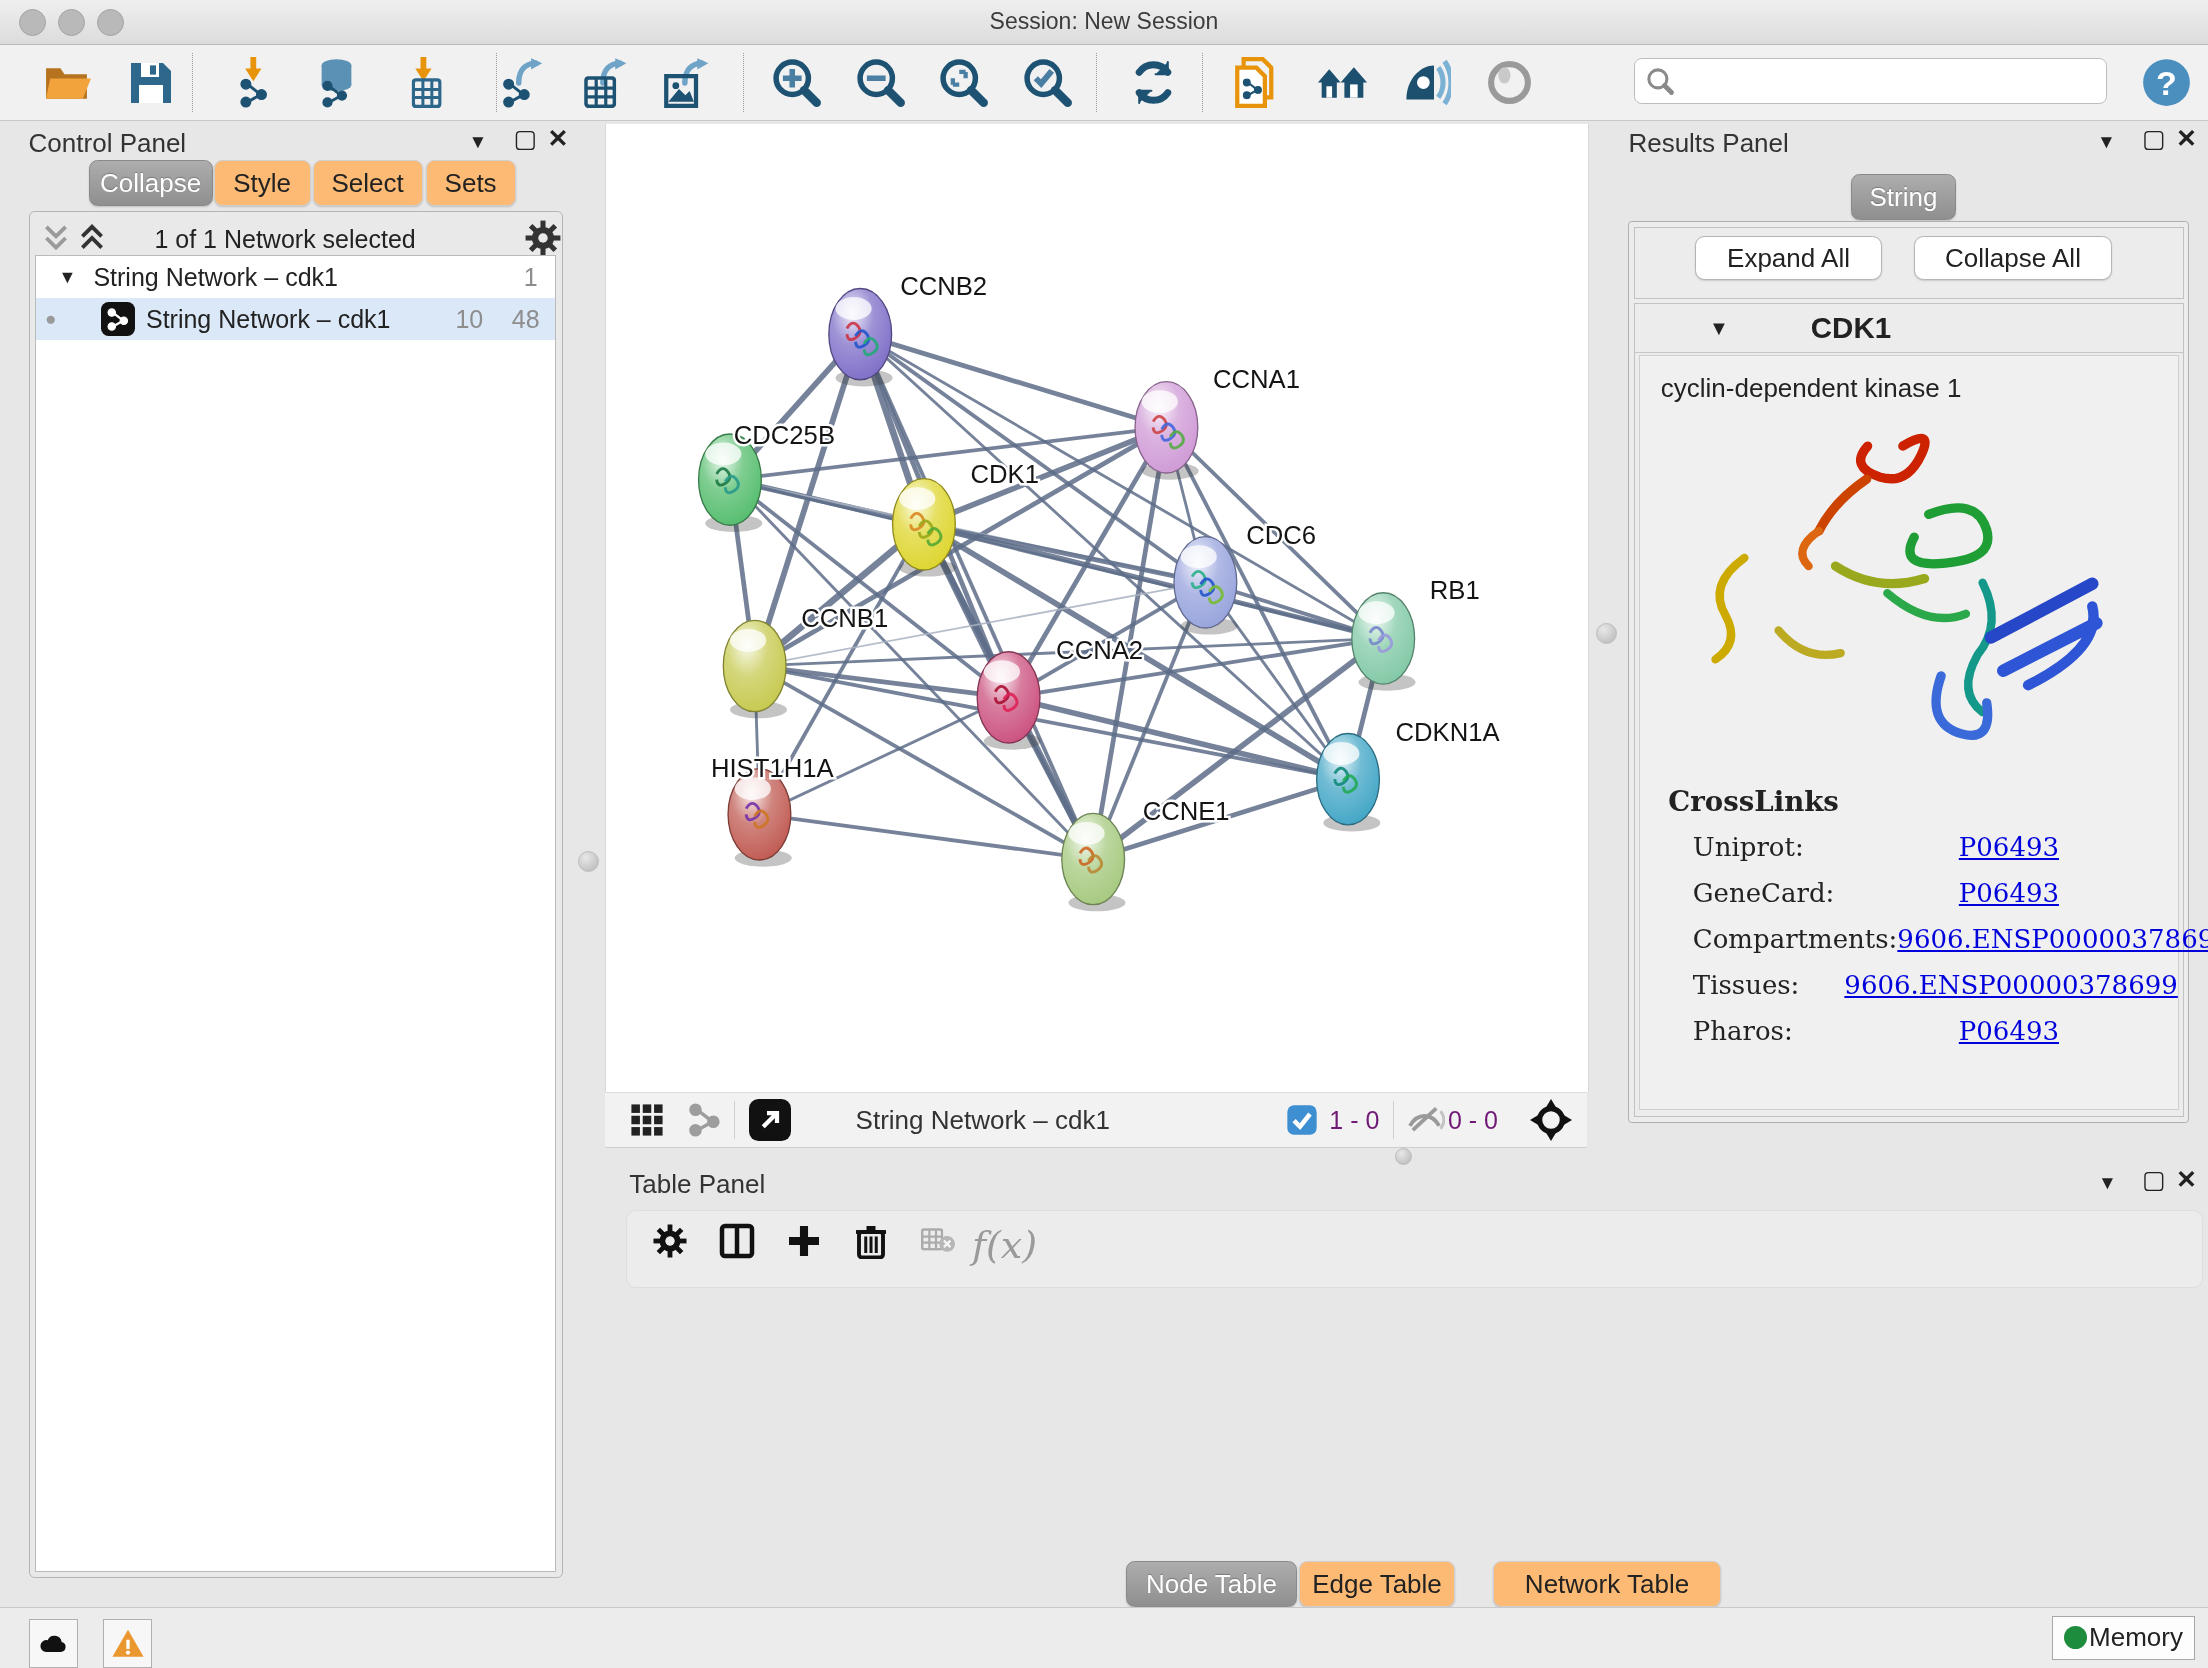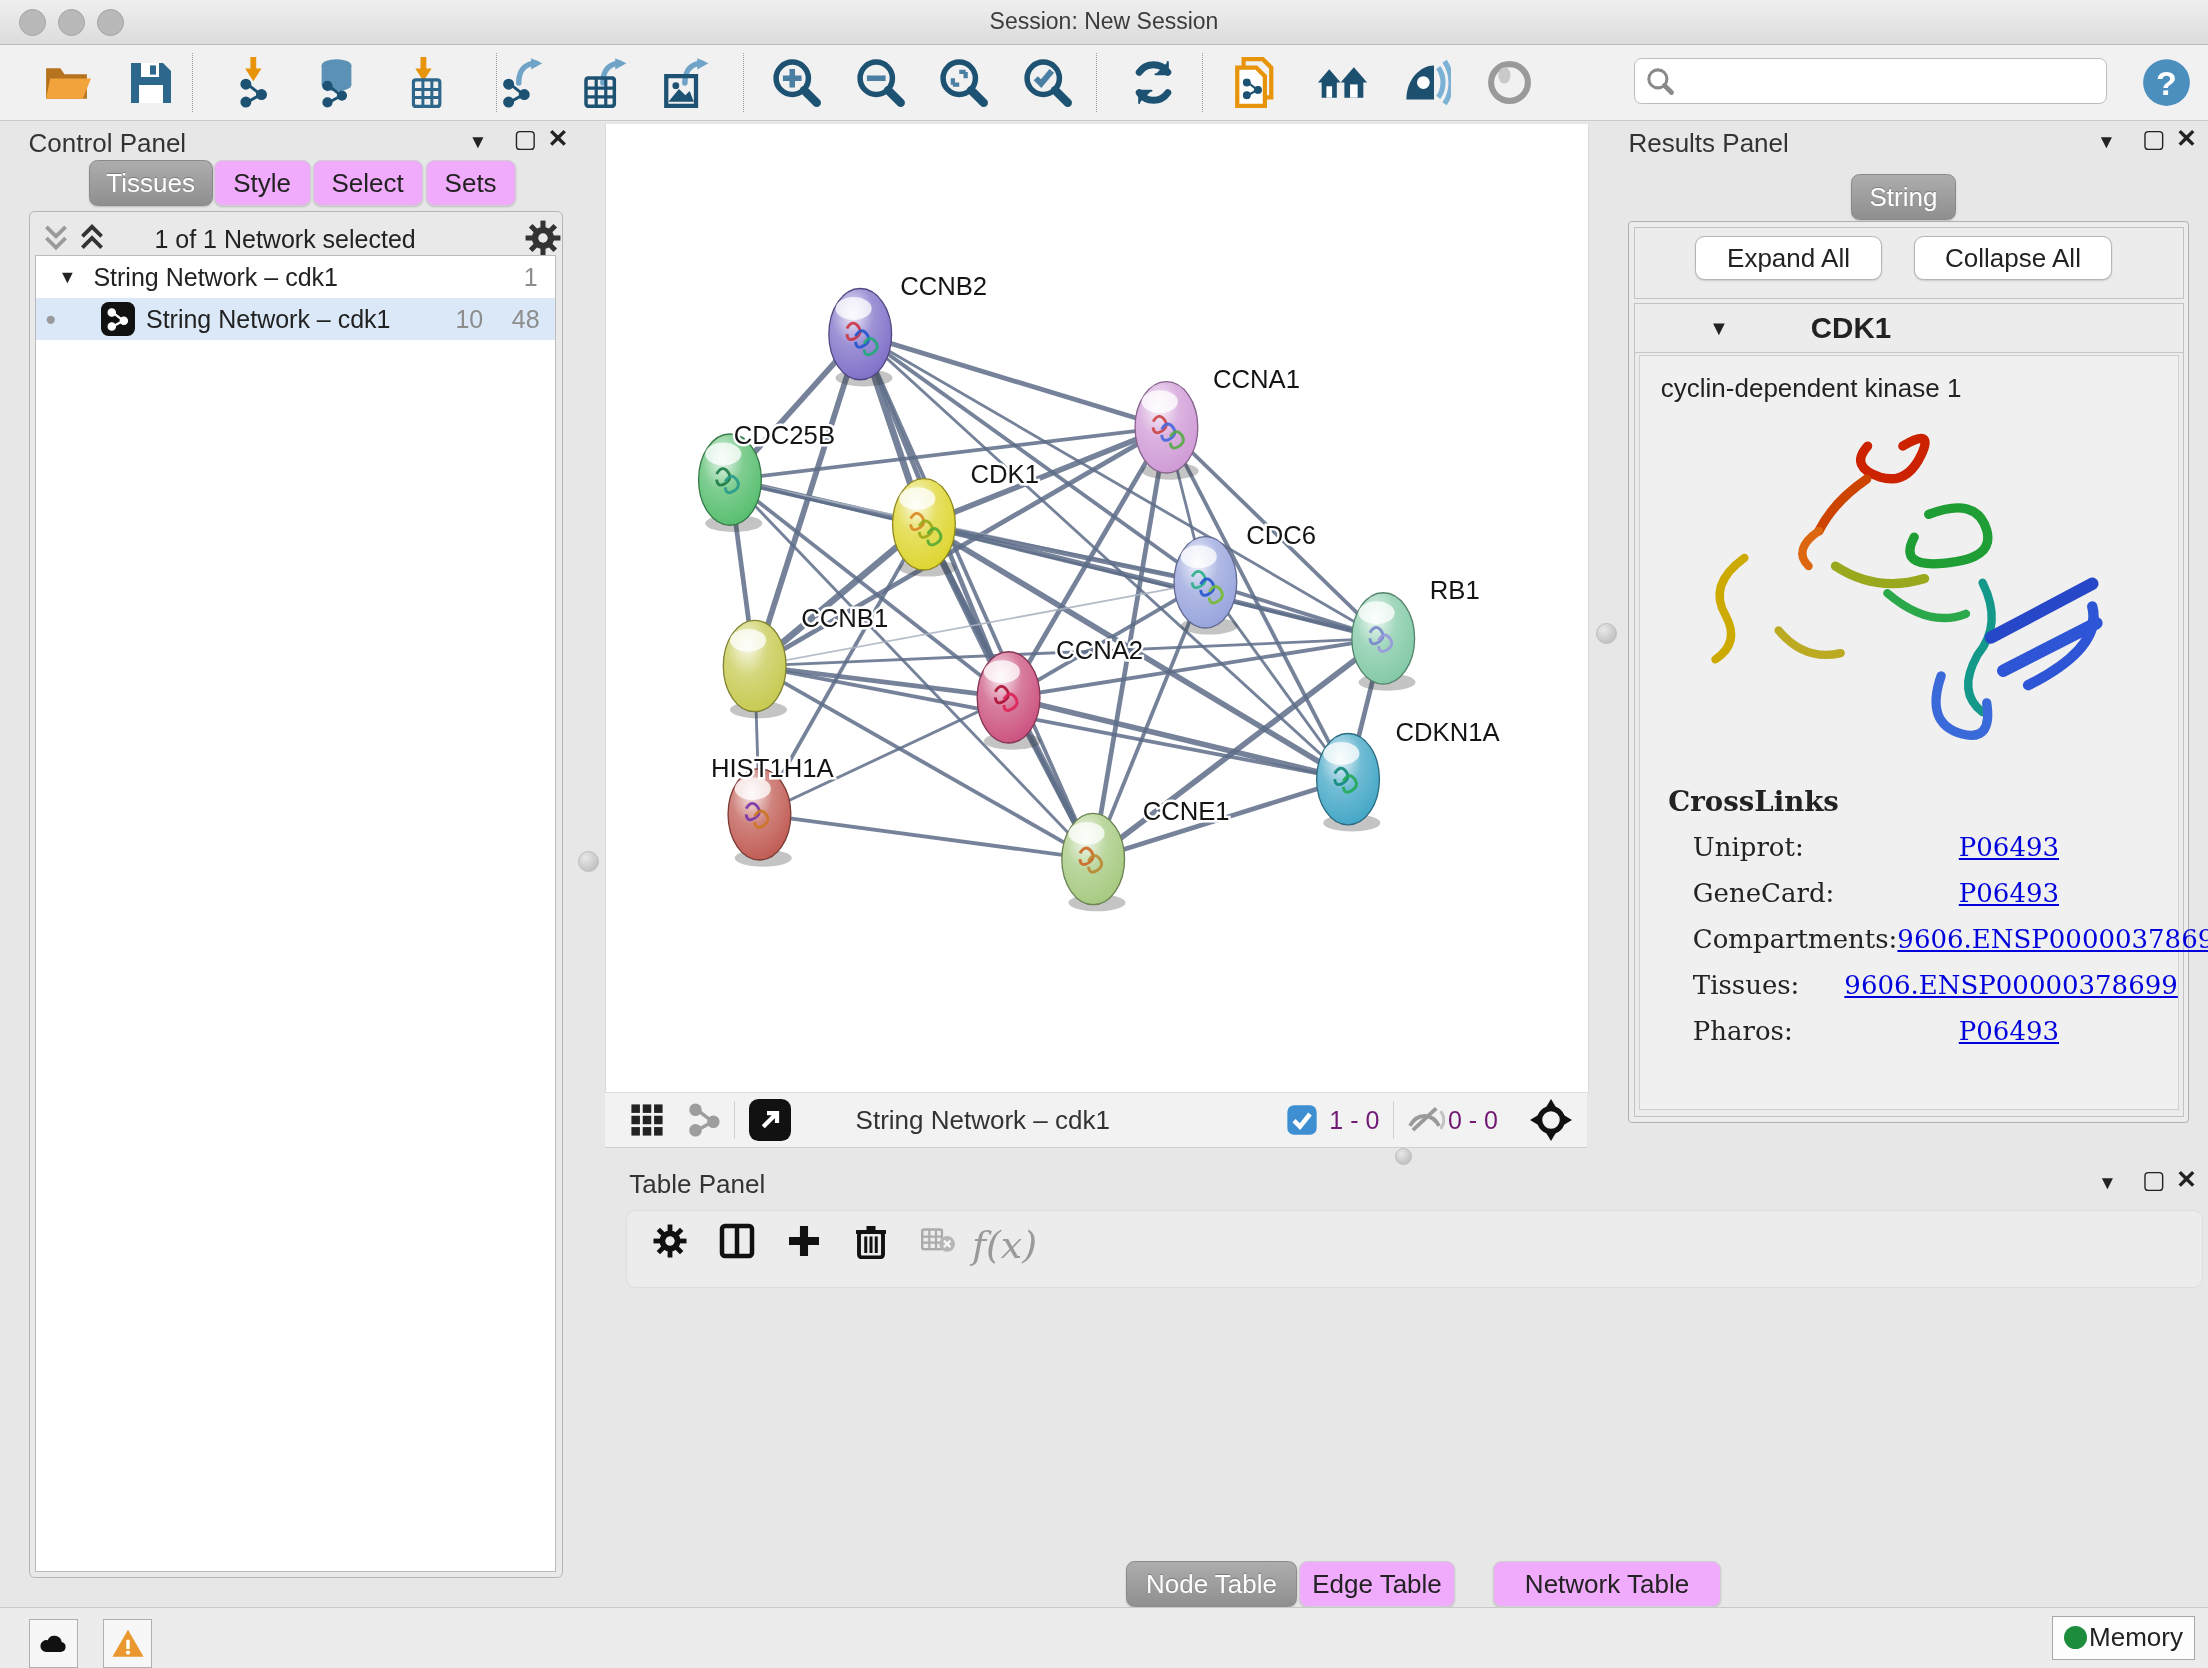--- a/index.html
+++ b/index.html
@@ -16,21 +16,21 @@
   .win-title{width:100%;text-align:center;top:7.6px;font-size:23px;color:#3c3c3c;}
   
   .toolbar{left:0;top:45px;width:2208px;height:75px;background:#f1f1f1;border-bottom:1px solid #c9c9c9;}
   .tb-sep{top:7.6px;width:0;height:59px;border-left:1.9px dotted #9a9a9a;}
   .tbi{top:11.4px;width:53px;height:53px;display:flex;align-items:center;justify-content:center;cursor:pointer;}
   .searchbox{left:1634px;top:13.3px;width:473px;height:46px;background:#fff;border:1.9px solid #bcbcbc;border-radius:7.6px;display:flex;align-items:center;padding-left:11.4px;box-sizing:border-box;}
   
   .panel-title{font-size:26px;color:#333;}
   .pbtn{font-size:25px;color:#222;cursor:pointer;line-height:1;}
   .tab{height:44px;border-radius:8.6px;display:flex;align-items:center;justify-content:center;
-       font-size:26px;background:#f0abfc;border:1px solid #cfcfcf;box-shadow:0 1px 1.9px rgba(0,0,0,.18);cursor:pointer;}
+       font-size:26px;background:#fdba74;border:1px solid #cfcfcf;box-shadow:0 1px 1.9px rgba(0,0,0,.18);cursor:pointer;}
   .tab.sel{background:linear-gradient(#adadad,#8f8f8f);color:#fff;border:1px solid #8a8a8a;text-shadow:0 -1px 1px rgba(0,0,0,.25);}
   
   .cp-box{left:28.5px;top:211px;width:532px;height:1365px;background:#e9e9e9;border:1px solid #b4b4b4;border-radius:5.7px;}
   .cp-list{left:34px;top:255px;width:519px;height:1315px;background:#fff;border:1px solid #bbb;}
   .cp-row{height:42px;display:flex;align-items:center;font-size:25px;}
   .cp-row .cnt{color:#8d8d8d;}
   .sel-row{background:#dbe8f8;}
   .share-badge{width:34px;height:34px;border-radius:7.6px;background:#111;display:flex;align-items:center;justify-content:center;}
   
   .netview{left:605px;top:124px;width:982px;height:968px;background:#fff;border-left:1px solid #d9d9d9;border-right:1px solid #d9d9d9;}
@@ -286,21 +286,21 @@
   </div>
 </div>
 
 <div class="abs" style="left:7.6px;top:122px;width:555px;height:1455px">
   <span class="abs panel-title" style="left:21px;top:5.7px">Control Panel</span>
   <span class="abs pbtn" style="left:461px;top:9.5px;font-size:19px">▼</span>
   <span class="abs pbtn" style="left:506px;top:3.8px">▢</span>
   <span class="abs pbtn" style="left:540px;top:3.8px;font-weight:bold">✕</span>
 
   <div class="abs tab sel" style="left:81px;top:38px;width:122px">
-      <span>Tissues</span>
+      <span>Collapse</span>
     </div>
   <div class="abs tab" style="left:206px;top:38px;width:95px">
       <span>Style</span>
     </div>
   <div class="abs tab" style="left:305px;top:38px;width:108px">
       <span>Select</span>
     </div>
   <div class="abs tab" style="left:418px;top:38px;width:88px">
       <span>Sets</span>
     </div>

